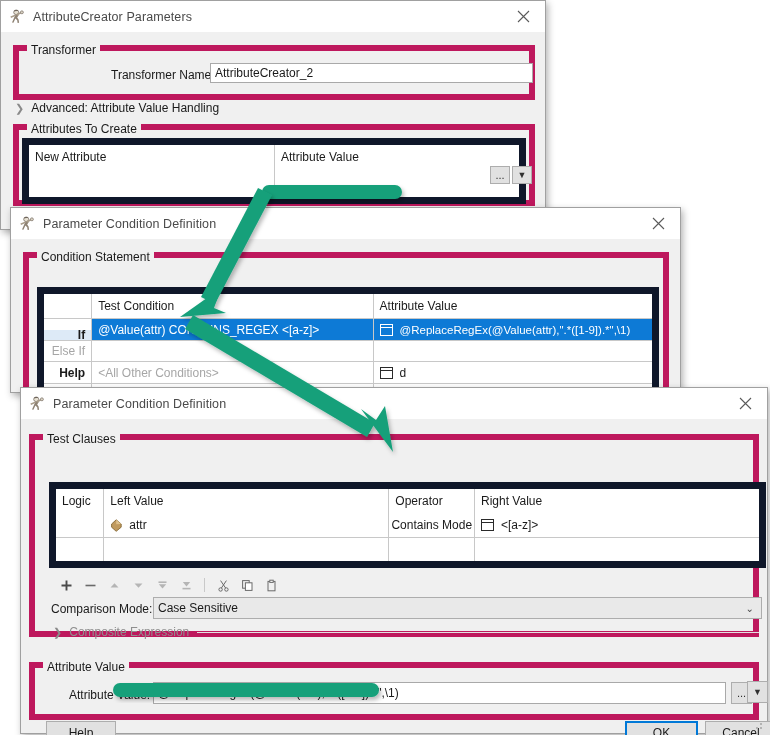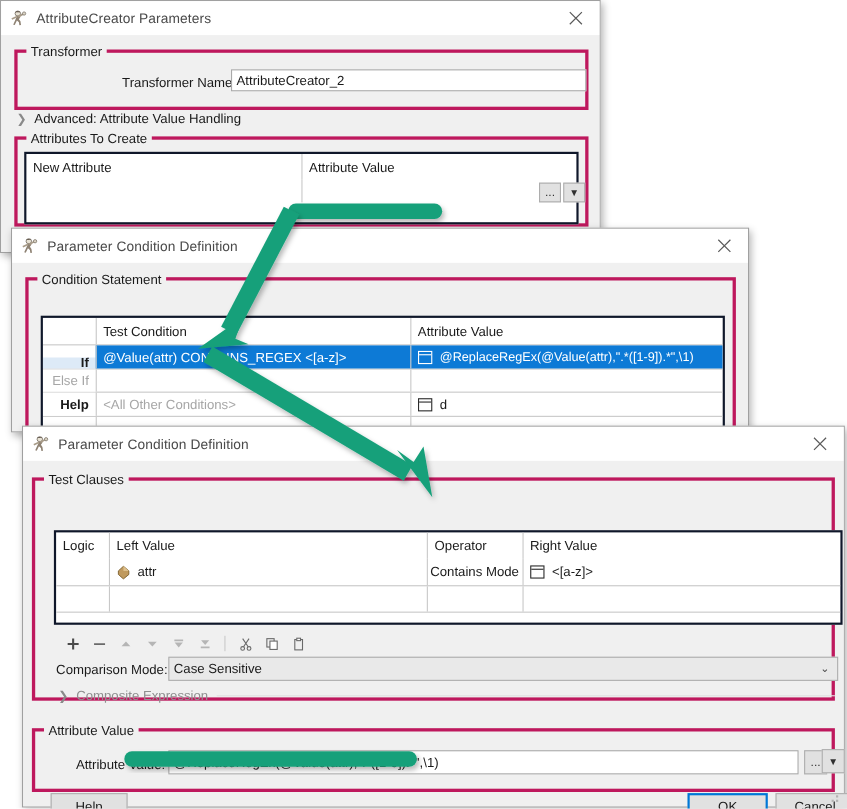--- a/index.html
+++ b/index.html
@@ -50,21 +50,21 @@
     font-size: 15px;
     line-height: 1;
   }
   .close-btn svg { display: block; }
 
   .winbody { position: relative; background: #f0f0f0; }
 
   
   .group {
     position: absolute;
-    border: 3px solid #be185d;
+    border: 6px solid #be185d;
     border-radius: 0;
   }
   .group-title {
     position: absolute;
     top: -8px; left: 8px;
     background: #f0f0f0;
     padding: 0 4px;
     font-size: 12px;
     color: #1a1a1a;
     white-space: nowrap;
@@ -124,21 +124,21 @@
   .expander .rule {
     margin-left: 8px;
     height: 1px;
     background: #e2e2e2;
   }
 
   
   .tbl {
     position: absolute;
     background: #ffffff;
-    border: 2px solid #0f172a;
+    border: 7px solid #0f172a;
     overflow: hidden;
   }
   .trow { display: flex; width: 100%; }
   .tcell {
     display: flex;
     align-items: center;
     padding: 0 6px;
     font-size: 12px;
     color: #1a1a1a;
     white-space: nowrap;

